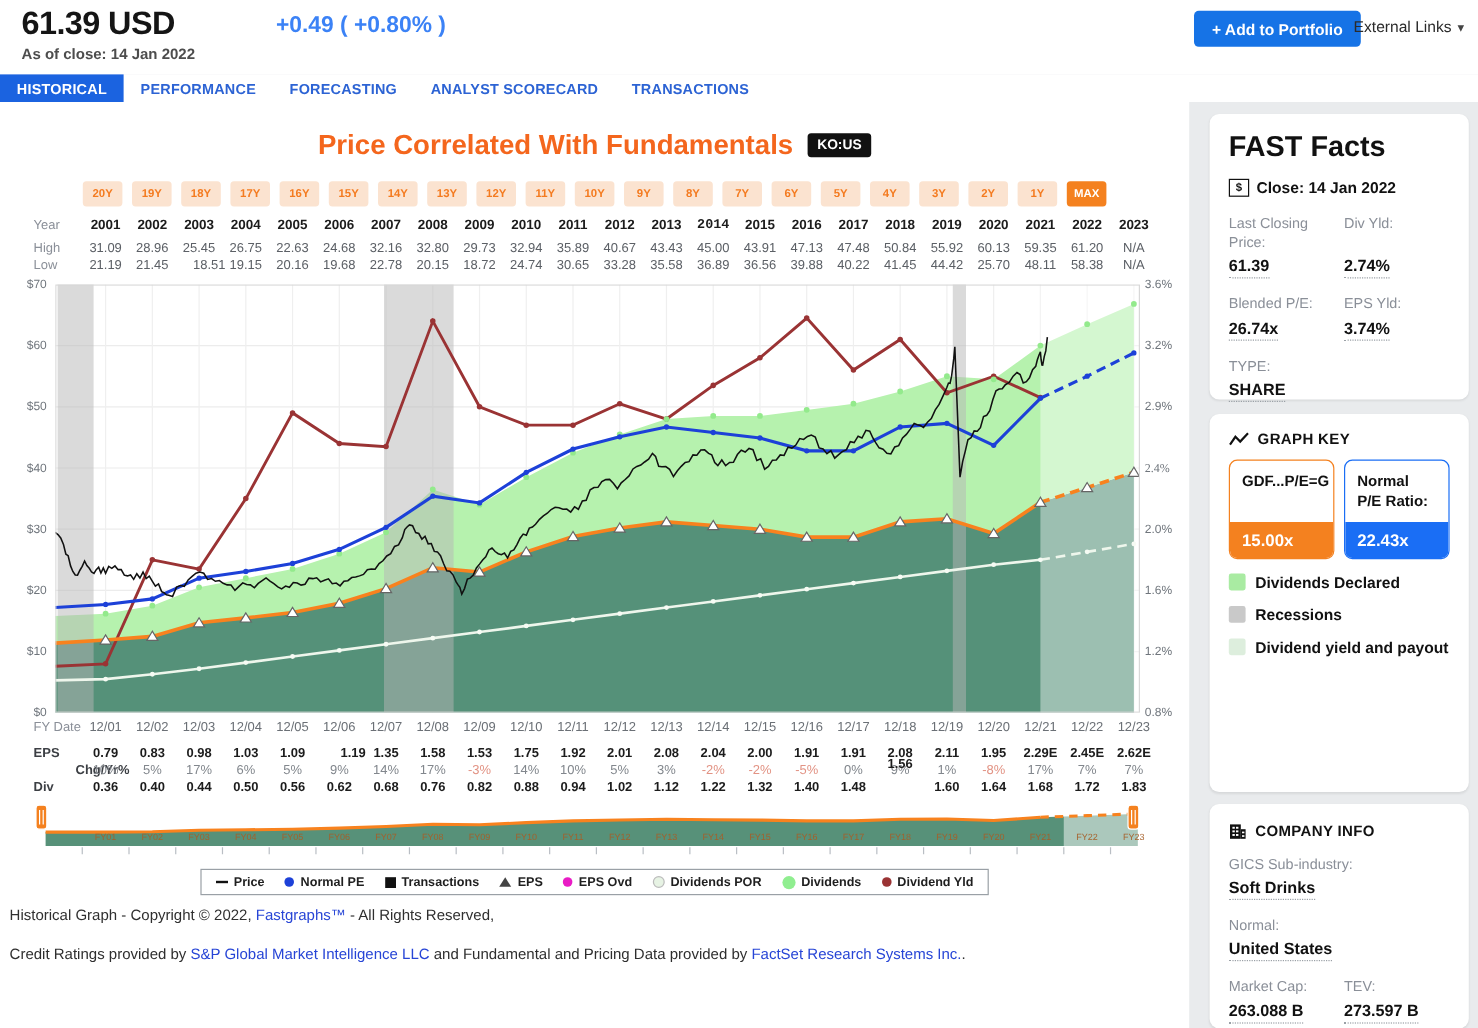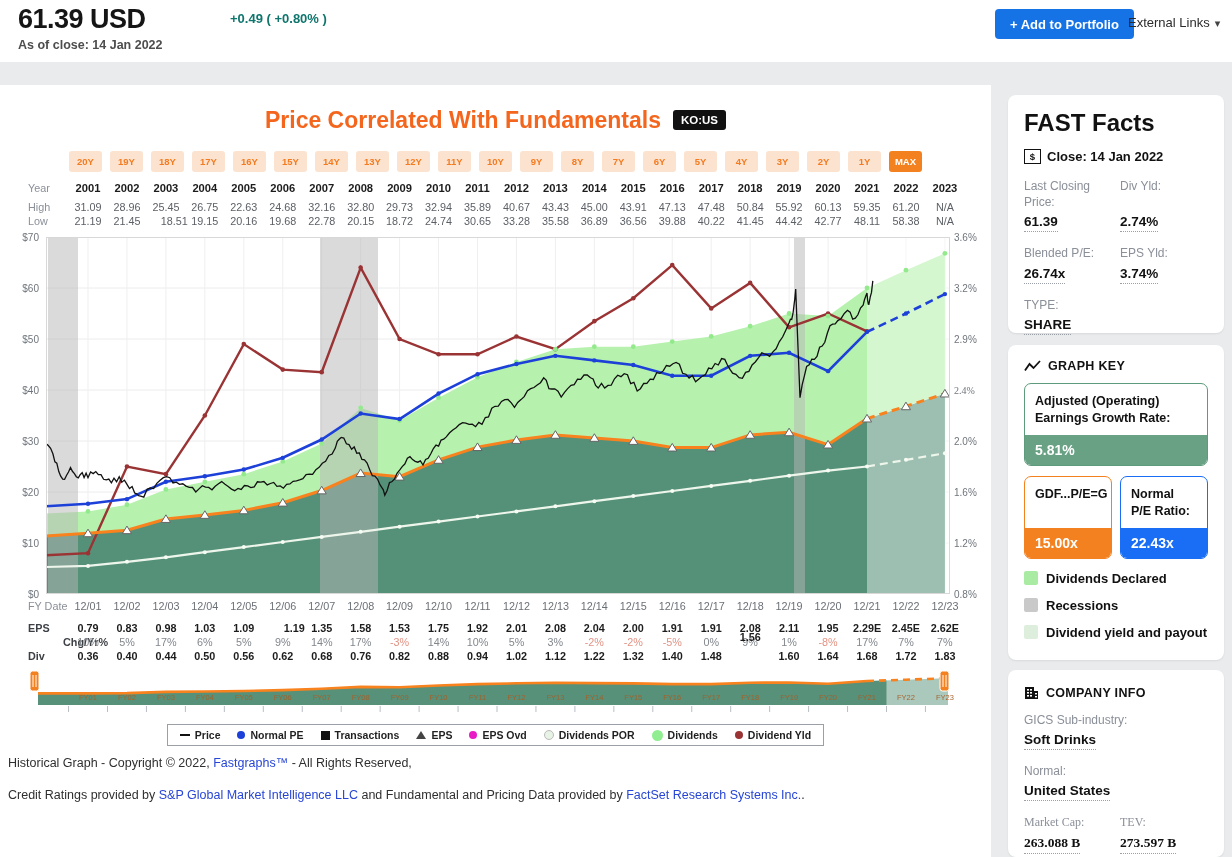--- a/index.html
+++ b/index.html
@@ -1,21 +1,21 @@
 <!DOCTYPE html>
 <html><head>
 <meta charset="utf-8">
 <style>
   html,body{margin:0;padding:0;}
   body{width:1232px;height:857px;overflow:hidden;background:#e9ebed;font-family:"Liberation Sans",sans-serif;-webkit-font-smoothing:antialiased;}
   .page{position:relative;width:1232px;height:857px;}
   
   .hdr{position:absolute;left:0;top:0;width:1232px;height:62px;background:#fff;}
   .price-big{position:absolute;left:18px;top:4px;font-size:27px;font-weight:800;color:#151515;letter-spacing:-.5px;}
-  .price-chg{position:absolute;left:230px;top:11px;font-size:13px;font-weight:700;color:#0f766e;}
+  .price-chg{position:absolute;left:230px;top:11px;font-size:19px;font-weight:700;color:#3b82f6;}
   .asof{position:absolute;left:18px;top:38px;font-size:12.5px;font-weight:700;color:#4d4d4d;}
   .add-btn{position:absolute;left:995px;top:9px;height:30px;padding:0 15px;background:#1673e6;color:#fff;border:none;border-radius:4px;font-size:13px;font-weight:700;cursor:pointer;font-family:inherit;}
   .ext-links{position:absolute;left:1128px;top:15px;font-size:13px;color:#2b2b2b;cursor:pointer;}
   .ext-links .chev{font-size:11px;color:#444;margin-left:5px;}
   
   .tabbar{position:absolute;left:0;top:62px;width:1232px;height:23px;background:#fff;}
   .tab{display:inline-block;padding:5px 14px 6px 14px;font-size:12px;font-weight:700;color:#2c63d4;cursor:pointer;letter-spacing:.2px;}
   .tab.active{background:#1b63e0;color:#fff;}
   
   .content{position:absolute;left:0;top:85px;width:1232px;height:772px;background:#e9ebed;}
@@ -85,20 +85,21 @@
 <div class="page">
 
   <header class="hdr">
     <div class="price-big">61.39 USD</div>
     <div class="price-chg">+0.49 ( +0.80% )</div>
     <div class="asof">As of close: 14 Jan 2022</div>
     <button class="add-btn">+ Add to Portfolio</button>
     <div class="ext-links"><span>External Links</span><span class="chev">▾</span></div>
   </header>
 
+  <nav class="tabbar" id="tabbar"><span class="tab active">HISTORICAL</span><span class="tab">PERFORMANCE</span><span class="tab">FORECASTING</span><span class="tab">ANALYST SCORECARD</span><span class="tab">TRANSACTIONS</span></nav>
 
   <div class="content">
 
     <section class="main-panel">
       <div class="title-row">
         <h1>Price Correlated With Fundamentals</h1><span class="ticker-badge">KO:US</span>
       </div>
       <div class="range-row" id="range-row">
           <button class="range-btn">20Y</button>
           <button class="range-btn">19Y</button>
@@ -158,41 +159,41 @@
           <span class="tcell hl" style="left: 438.55px; top: 130px;">24.74</span>
           <span class="tcell yr" style="left: 477.5px; top: 97px;">2011</span>
           <span class="tcell hl" style="left: 477.5px; top: 116px;">35.89</span>
           <span class="tcell hl" style="left: 477.5px; top: 130px;">30.65</span>
           <span class="tcell yr" style="left: 516.45px; top: 97px;">2012</span>
           <span class="tcell hl" style="left: 516.45px; top: 116px;">40.67</span>
           <span class="tcell hl" style="left: 516.45px; top: 130px;">33.28</span>
           <span class="tcell yr" style="left: 555.4px; top: 97px;">2013</span>
           <span class="tcell hl" style="left: 555.4px; top: 116px;">43.43</span>
           <span class="tcell hl" style="left: 555.4px; top: 130px;">35.58</span>
-          <span class="tcell yr" style="left: 594.35px; top: 97px;">2014</span>
+          <span class="tcell yr" style="left: 594.35px; top: 97px; font-family: Liberation Mono, monospace;">2014</span>
           <span class="tcell hl" style="left: 594.35px; top: 116px;">45.00</span>
           <span class="tcell hl" style="left: 594.35px; top: 130px;">36.89</span>
           <span class="tcell yr" style="left: 633.3px; top: 97px;">2015</span>
           <span class="tcell hl" style="left: 633.3px; top: 116px;">43.91</span>
           <span class="tcell hl" style="left: 633.3px; top: 130px;">36.56</span>
           <span class="tcell yr" style="left: 672.25px; top: 97px;">2016</span>
           <span class="tcell hl" style="left: 672.25px; top: 116px;">47.13</span>
           <span class="tcell hl" style="left: 672.25px; top: 130px;">39.88</span>
           <span class="tcell yr" style="left: 711.2px; top: 97px;">2017</span>
           <span class="tcell hl" style="left: 711.2px; top: 116px;">47.48</span>
           <span class="tcell hl" style="left: 711.2px; top: 130px;">40.22</span>
           <span class="tcell yr" style="left: 750.15px; top: 97px;">2018</span>
           <span class="tcell hl" style="left: 750.15px; top: 116px;">50.84</span>
           <span class="tcell hl" style="left: 750.15px; top: 130px;">41.45</span>
           <span class="tcell yr" style="left: 789.1px; top: 97px;">2019</span>
           <span class="tcell hl" style="left: 789.1px; top: 116px;">55.92</span>
           <span class="tcell hl" style="left: 789.1px; top: 130px;">44.42</span>
           <span class="tcell yr" style="left: 828.05px; top: 97px;">2020</span>
           <span class="tcell hl" style="left: 828.05px; top: 116px;">60.13</span>
-          <span class="tcell hl" style="left: 828.05px; top: 130px;">42.77</span>
+          <span class="tcell hl" style="left: 828.05px; top: 130px;">25.70</span>
           <span class="tcell yr" style="left: 867px; top: 97px;">2021</span>
           <span class="tcell hl" style="left: 867px; top: 116px;">59.35</span>
           <span class="tcell hl" style="left: 867px; top: 130px;">48.11</span>
           <span class="tcell yr" style="left: 905.95px; top: 97px;">2022</span>
           <span class="tcell hl" style="left: 905.95px; top: 116px;">61.20</span>
           <span class="tcell hl" style="left: 905.95px; top: 130px;">58.38</span>
           <span class="tcell yr" style="left: 944.9px; top: 97px;">2023</span>
           <span class="tcell hl" style="left: 944.9px; top: 116px;">N/A</span>
           <span class="tcell hl" style="left: 944.9px; top: 130px;">N/A</span>
         </div>
@@ -608,24 +609,20 @@
     </aside>
 
     <aside class="sidebar-card" style="top:260px;height:315px;">
       <div class="sb-pad">
         <div class="gk-head">
           <svg width="17" height="12">
               <polyline points="1,10.5 5.5,4 9.5,8 16,1" stroke="#111" fill="none" stroke-width="1.8"></polyline>
             </svg>
           <span>GRAPH KEY</span>
         </div>
-        <div class="gcard">
-          <div class="glab">Adjusted (Operating) Earnings Growth Rate:</div>
-          <div class="gval">5.81%</div>
-        </div>
         <div class="duo">
           <div class="gcard orange">
             <div class="glab">GDF...P/E=G</div>
             <div class="gval">15.00x</div>
           </div>
           <div class="gcard blue">
             <div class="glab">Normal P/E Ratio:</div>
             <div class="gval">22.43x</div>
           </div>
         </div>
@@ -664,21 +661,21 @@
           <span>COMPANY INFO</span>
         </div>
         <div class="ci-block kv">
           <div class="lab">GICS Sub-industry:</div>
           <span class="val">Soft Drinks</span>
         </div>
         <div class="ci-block kv">
           <div class="lab">Normal:</div>
           <span class="val">United States</span>
         </div>
-        <div class="kv-grid" style="row-gap:12px;font-family:Liberation Serif, serif;">
+        <div class="kv-grid" style="row-gap:12px;">
           <div class="kv">
             <div class="lab">Market Cap:</div>
             <span class="val">263.088 B</span>
           </div>
           <div class="kv">
             <div class="lab">TEV:</div>
             <span class="val">273.597 B</span>
           </div>
         </div>
       </div>

